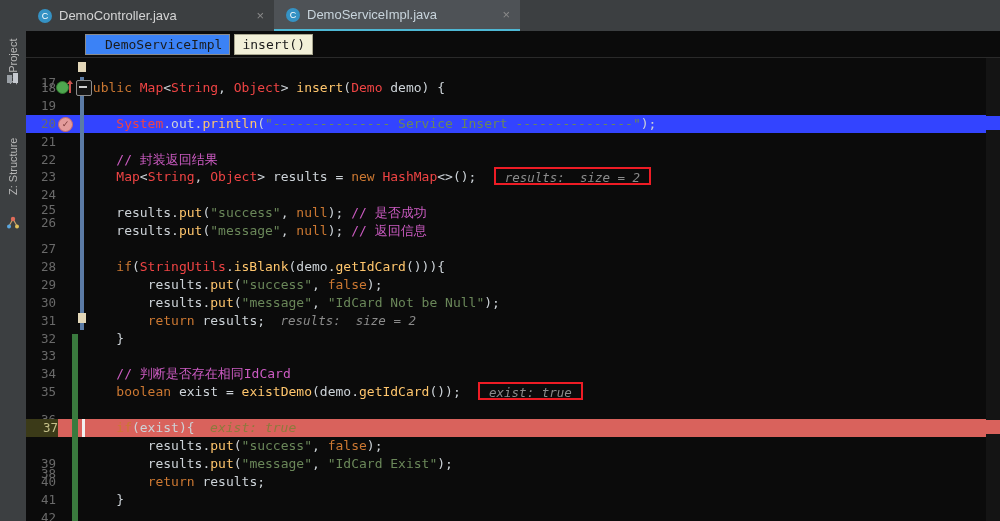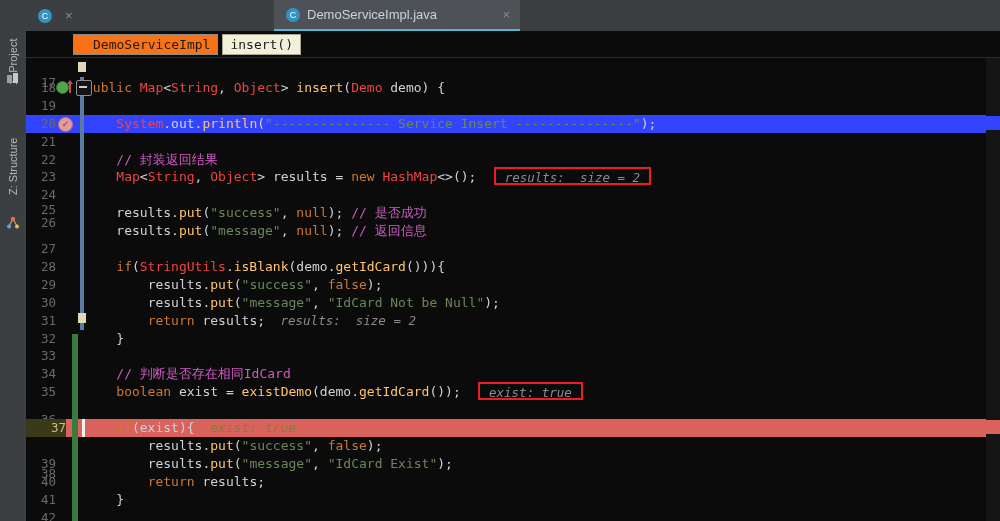--- a/index.html
+++ b/index.html
@@ -54,34 +54,34 @@
 
   
   .breadcrumb{
     position:absolute;left:26px;top:31px;width:974px;height:27px;
     background:#0b0b0b;display:flex;align-items:center;
   }
   .crumb{
     font-family:"DejaVu Sans Mono","Liberation Mono",monospace;font-size:13px;
     padding:2px 7px;border:1px solid #8b8b8b;
   }
-  .crumb-class{margin-left:47px;background:#f97316;color:#1b1b1b;padding-left:19px;}
+  .crumb-class{margin-left:59px;background:#3b82f6;color:#1b1b1b;padding-left:19px;}
   .crumb-method{margin-left:4px;background:#f2f0d8;color:#1b1b1b;border-color:#a9a78f;}
 
   
   .editor{
     position:absolute;left:26px;top:58px;width:974px;height:463px;
     background:#0b0b0b;overflow:hidden;
   }
   .lnum{
     position:absolute;left:0;width:30px;height:18px;line-height:18px;
     text-align:right;color:#6a6a6a;font-size:12.5px;
     font-family:"DejaVu Sans Mono","Liberation Mono",monospace;
   }
-  .lnum.cur{background:#3b3a18;color:#c5c08a;width:40px;}
+  .lnum.cur{background:#3b3a18;color:#c5c08a;width:32px;}
   .code{
     position:absolute;left:59px;height:18px;line-height:18px;
     font-size:13px;white-space:pre;
     font-family:"DejaVu Sans Mono","Liberation Mono",monospace;
     color:#cdd3d8;
   }
   .rowhl-blue{position:absolute;left:0;width:974px;height:18px;background:#3344ff;}
   .rowhl-red{position:absolute;left:0;width:974px;height:18px;background:#d9625c;}
 
   
@@ -157,20 +157,21 @@
         <circle cx="7" cy="3" r="2.2" fill="#e06c5a"></circle>
         <circle cx="3" cy="10.5" r="2" fill="#5aa7e0"></circle>
         <circle cx="11" cy="10.5" r="2" fill="#e0c05a"></circle>
       </svg>
     </div>
   </div>
 
   <div class="tabbar">
     <div class="tab tab-inactive">
       <span class="cls-ico">C</span>
+      <span class="tab-name">DemoController.java</span>
       <span class="tab-close">×</span>
     </div>
     <div class="tab tab-active">
       <span class="cls-ico">C</span>
       <span class="tab-name">DemoServiceImpl.java</span>
       <span class="tab-close">×</span>
     </div>
   </div>
 
   <div class="breadcrumb">

